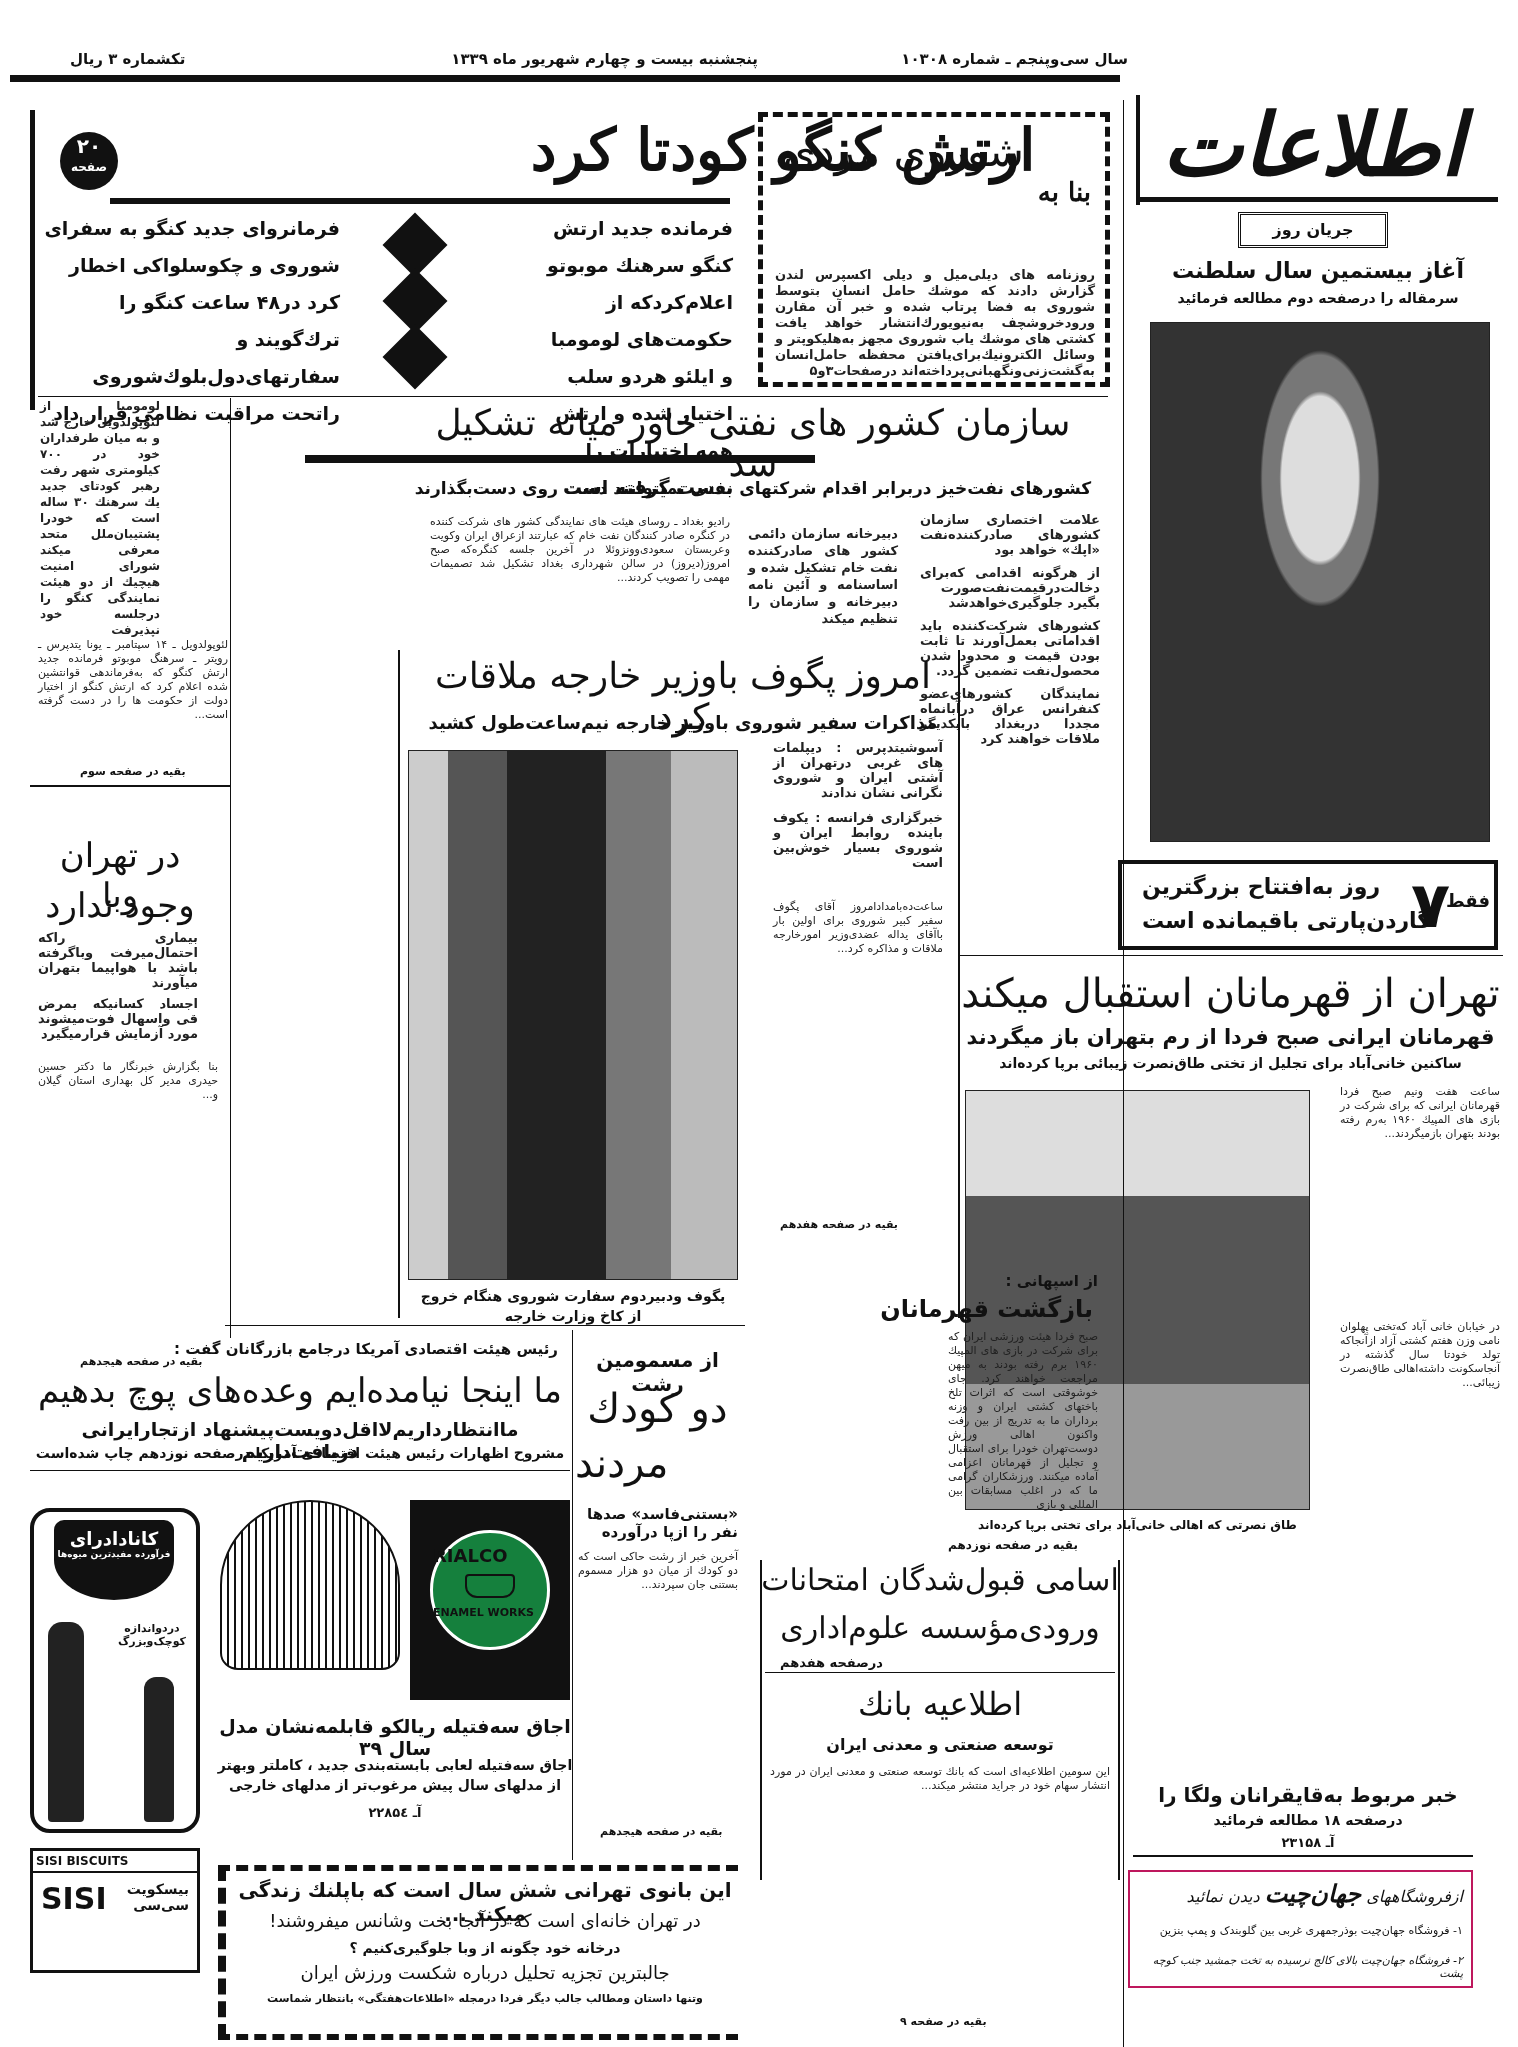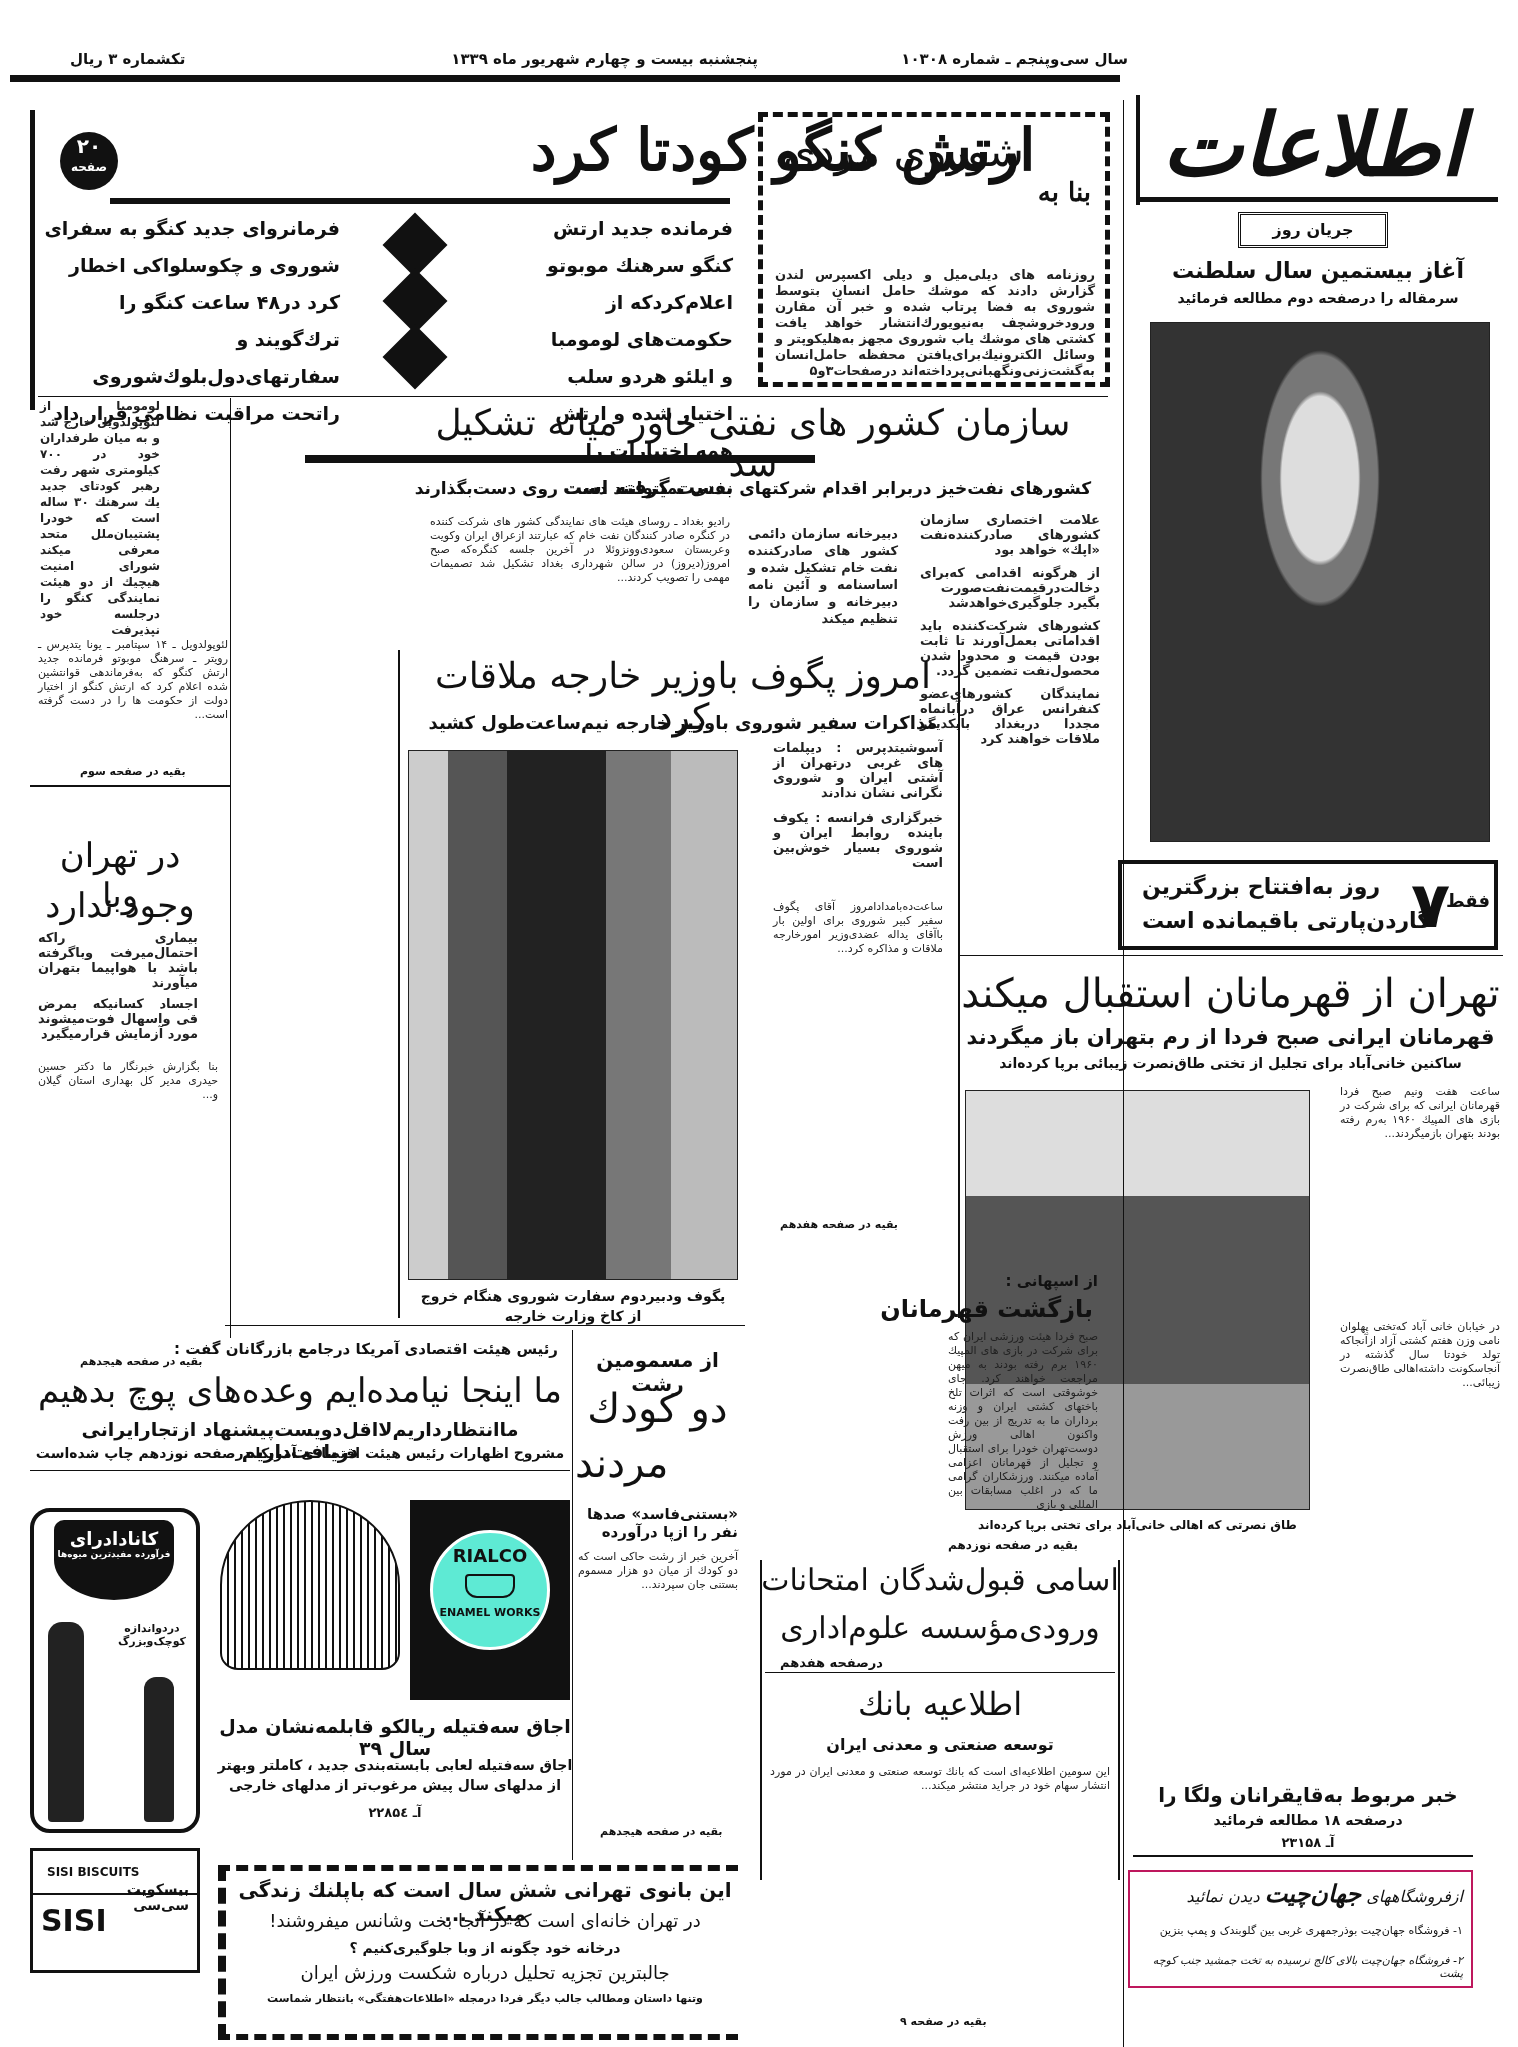--- a/index.html
+++ b/index.html
@@ -150,41 +150,41 @@
     <span>ازفروشگاههای</span>
     <span class="b" style="font-size:24px">جهان‌چیت</span>
     <span>دیدن نمائید</span>
   </div>
   <div class="abs" style="top:52px;right:8px;width:330px;font-size:11px;">۱- فروشگاه جهان‌چیت بوذرجمهری غربی بین گلوبندک و پمپ بنزین</div>
   <div class="abs" style="top:82px;right:8px;width:330px;font-size:11px;font-style:italic">۲- فروشگاه جهان‌چیت بالای کالج نرسیده به تخت جمشید جنب کوچه پشت</div>
 </div>
 
 <div class="abs" style="top:1500px;left:220px;width:180px;height:170px;border:2px solid #111;border-radius:50% 50% 10% 10%;background:repeating-linear-gradient(90deg,#fff 0 5px,#111 5px 7px)"></div>
 <div class="abs" style="top:1500px;left:410px;width:160px;height:200px;background:#111"></div>
-<div class="abs" style="top:1530px;left:430px;width:120px;height:120px;border-radius:50%;border:3px solid #fff;background:#5eead4;color:#111;text-align:center;direction:ltr">
+<div class="abs" style="top:1530px;left:430px;width:120px;height:120px;border-radius:50%;border:3px solid #fff;background:#15803d;color:#111;direction:ltr">
   <div class="b" style="font-size:18px;margin-top:12px">RIALCO</div>
   <div style="width:50px;height:24px;border:2px solid #111;border-radius:4px 4px 12px 12px;margin:8px auto"></div>
   <div class="b" style="font-size:11px">ENAMEL WORKS</div>
 </div>
 <div class="abs b" style="top:1715px;left:215px;width:360px;text-align:center;font-size:19px">اجاق سەفتیله ریالکو قابلمه‌نشان مدل سال ۳۹</div>
 <div class="abs b center" style="top:1755px;left:215px;width:360px;font-size:14px;line-height:20px">اجاق سه‌فتیله لعابی بابسته‌بندی جدید ، کاملتر وبهتر از مدلهای سال پیش مرغوب‌تر از مدلهای خارجی</div>
 <div class="abs b center" style="top:1805px;left:215px;width:360px;font-size:13px">آـ ۲۲۸۵٤</div>
 
 <div class="abs" style="top:1508px;left:30px;width:170px;height:325px;border:4px solid #111;border-radius:20px">
   <div class="abs center b" style="top:8px;left:20px;width:120px;height:80px;background:#111;color:#fff;border-radius:10px 10px 50% 50%">
     <div style="font-size:18px;margin-top:8px">کانادادرای</div>
     <div style="font-size:9px">فرآورده مفیدترین میوه‌ها</div>
   </div>
   <div class="abs b center" style="top:110px;right:4px;width:80px;font-size:11px">دردواندازه کوچک‌وبزرگ</div>
   <div class="abs" style="top:110px;left:14px;width:36px;height:200px;background:#222;border-radius:14px 14px 4px 4px"></div>
   <div class="abs" style="top:165px;left:110px;width:30px;height:145px;background:#222;border-radius:12px 12px 4px 4px"></div>
 </div>
 
 <div class="abs" style="top:1848px;left:30px;width:170px;height:125px;border:3px solid #111;direction:ltr">
-  <div class="b" style="font-size:12px;padding:14px;border-bottom:2px solid #111">
+  <div class="b" style="font-size:12px;padding:3px;border-bottom:2px solid #111">
     <span>SISI</span>
     <span>BISCUITS</span>
   </div>
   <div class="b" style="font-size:30px;padding:8px">SISI</div>
   <div class="abs b" style="top:30px;right:8px;font-size:14px;direction:rtl;width:70px">بیسکویت سی‌سی</div>
 </div>
 
 <div class="abs" style="top:1865px;left:218px;width:520px;height:175px;border-left:8px dashed #111;border-bottom:6px dashed #111;border-top:6px dashed #111"></div>
 <div class="abs b center" style="top:1878px;left:230px;width:510px;font-size:20px">این بانوی تهرانی شش سال است که باپلنك زندگی میکند ...</div>
 <div class="abs center" style="top:1910px;left:230px;width:510px;font-size:18px">در تهران خانه‌ای است که در آنجا بخت وشانس میفروشند!</div>

